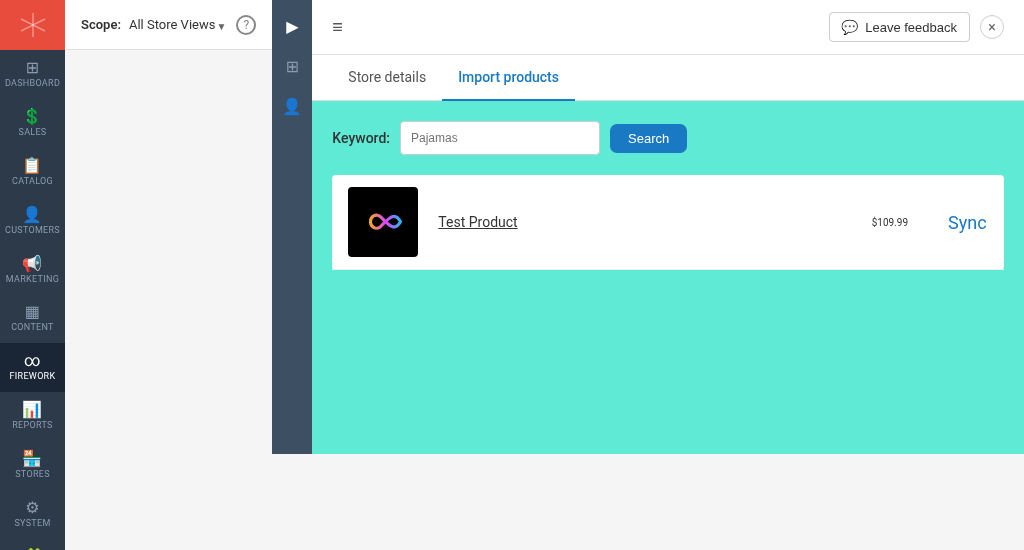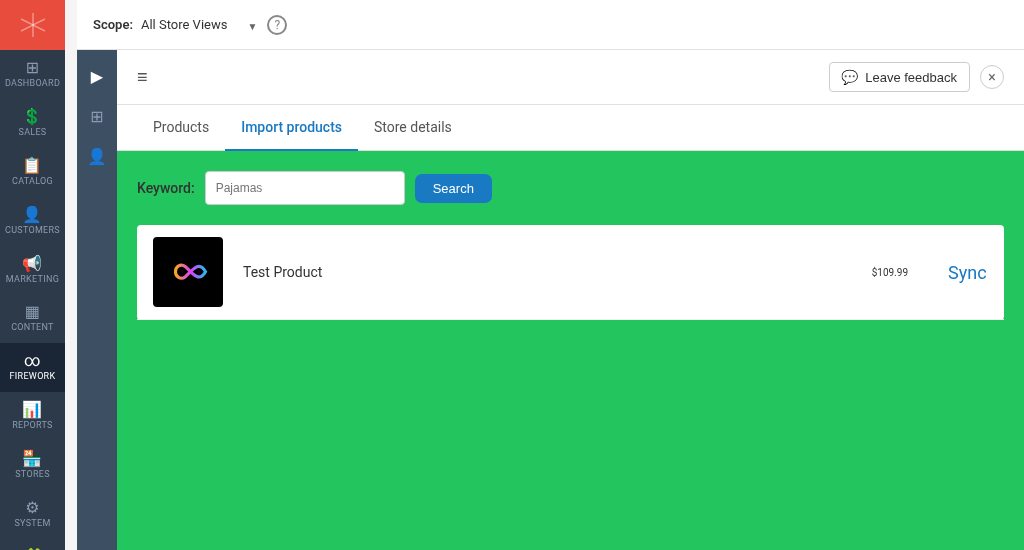--- a/index.html
+++ b/index.html
@@ -48,24 +48,22 @@
       gap: 3px;
     }
     .sidebar-item.active { background: #1a2535; color: #fff; }
     .sidebar-item .icon { font-size: 16px; line-height: 1; }
     .sidebar-item .label { text-align: center; line-height: 1.1; }
 
     
     .main {
       flex: 1;
       display: flex;
-      flex-direction: column;
-      height: 550px;
+      height: 454px;
       overflow: hidden;
-      padding-left: 12px;
     }
 
     
     .topbar {
       background: #fff;
       border-bottom: 1px solid #e0e0e0;
       height: 50px;
       display: flex;
       align-items: center;
       padding: 0 16px;
@@ -73,21 +71,21 @@
     }
     .scope-label {
       font-size: 13px;
       color: #333;
       font-weight: 600;
       margin-right: 8px;
     }
     .scope-select {
       display: flex;
       align-items: flex-end;
-      gap: 20px;
+      gap: 1px;
       font-size: 13px;
       color: #333;
       cursor: pointer;
     }
     .scope-select .arrow { font-size: 10px; color: #666; }
     .help-icon {
       margin-left: 10px;
       width: 20px;
       height: 20px;
       border: 2px solid #888;
@@ -201,21 +199,21 @@
       font-size: 14px;
       color: #555;
       cursor: pointer;
       border-bottom: 2px solid transparent;
       margin-bottom: -1px;
     }
     .tab.active { color: #1979c3; border-bottom: 2px solid #1979c3; font-weight: 500; }
 
     
     .panel {
-      background: #22c55e;
+      background: #5eead4;
       flex: 1;
       padding: 20px;
       overflow-y: auto;
     }
 
     
     .search-row {
       display: flex;
       align-items: center;
       gap: 10px;
@@ -265,20 +263,21 @@
       margin-right: 20px;
       display: flex;
       align-items: center;
       justify-content: center;
       flex-shrink: 0;
     }
     .product-name {
       flex: 1;
       font-size: 14px;
       color: #333;
+      text-decoration: underline;
     }
     .product-price {
       font-size: 10px;
       color: #333;
       margin-right: 40px;
       min-width: 80px;
       text-align: right;
     }
     .sync-link {
       font-size: 18px;
@@ -387,27 +386,24 @@
             <span>Leave feedback</span>
           </button>
           <div class="close-circle">
             <span>×</span>
           </div>
         </div>
       </div>
 
       <div class="tabs">
         <div class="tab">
-          <span>Products</span>
+          <span>Store details</span>
         </div>
         <div class="tab active">
           <span>Import products</span>
-        </div>
-        <div class="tab">
-          <span>Store details</span>
         </div>
       </div>
 
       <div class="panel">
 
         <div class="search-row">
           <span class="keyword-label">Keyword:</span>
           <input class="keyword-input" type="text" placeholder="Pajamas" style="">
           <button class="search-btn">Search</button>
         </div>

